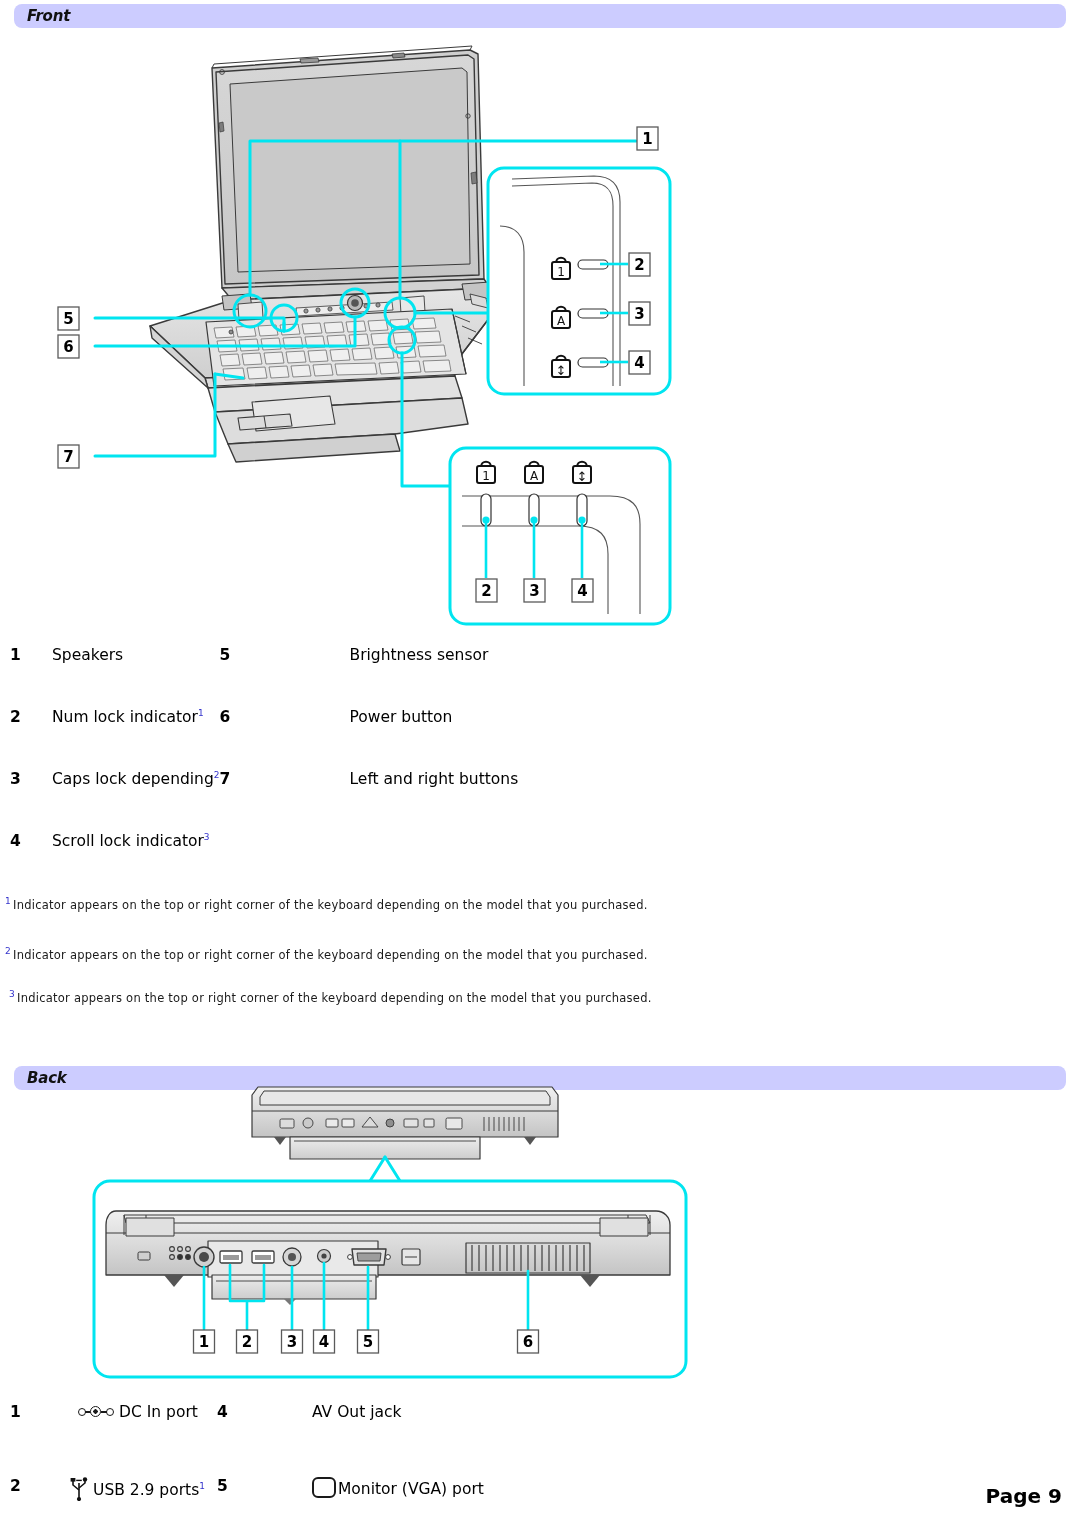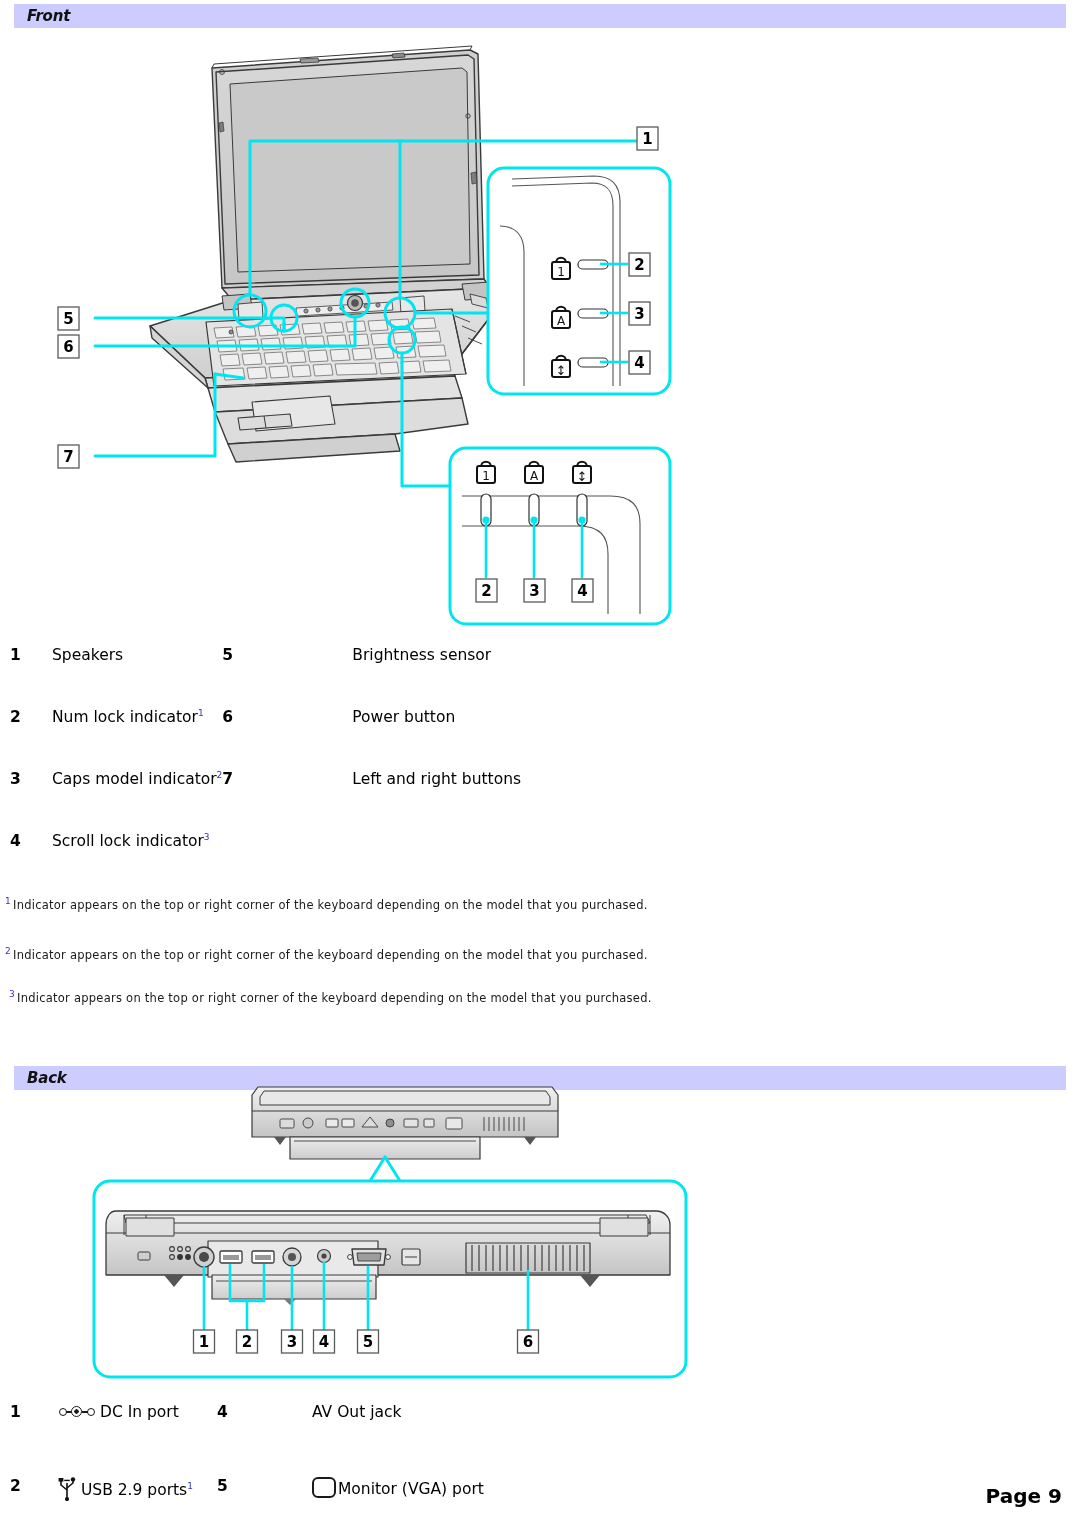--- a/index.html
+++ b/index.html
@@ -17,20 +17,21 @@
 
   
   .section-bar {
     position: absolute;
     left: 14px;
     width: 1052px;
     height: 24px;
     background: #ccccff;
     display: flex;
     align-items: center;
+    border-radius: 8px;
   }
   .section-bar .bar-label {
     font-family: "DejaVu Sans", sans-serif;
     font-weight: bold;
     font-style: italic;
     font-size: 15px;
     color: #111111;
     padding-left: 13px;
     letter-spacing: -0.2px;
   }
@@ -58,21 +59,21 @@
   .legend tr { height: 62px; }
 
   #front-legend { left: 10px; top: 646px; }
   #front-legend td.c1 { width: 42px; }
   #front-legend td.c2 { width: 145px; }
   #front-legend td.c3 { width: 130px; }
   #front-legend td.c4 { width: 300px; }
 
   #back-legend { left: 10px; top: 1403px; }
   #back-legend td.c1 { width: 47px; }
-  #back-legend td.c2 { width: 160px; }
+  #back-legend td.c2 { width: 160px; text-align: center; }
   #back-legend td.c3 { width: 95px; }
   #back-legend td.c4 { width: 300px; }
   #back-legend tr { height: 74px; }
 
   sup.fn {
     font-size: 9px;
     color: #3333cc;
     vertical-align: super;
     line-height: 0;
     font-weight: normal;
@@ -454,21 +455,21 @@
       <td class="c4 lbl">Brightness sensor</td>
     </tr>
     <tr>
       <td class="c1 num">2</td>
       <td class="c2 lbl"><span>Num lock indicator</span><sup class="fn">1</sup></td>
       <td class="c3 num">6</td>
       <td class="c4 lbl">Power button</td>
     </tr>
     <tr>
       <td class="c1 num">3</td>
-      <td class="c2 lbl"><span>Caps model indicator</span><sup class="fn">2</sup></td>
+      <td class="c2 lbl"><span>Caps lock depending</span><sup class="fn">2</sup></td>
       <td class="c3 num">7</td>
       <td class="c4 lbl">Left and right buttons</td>
     </tr>
     <tr>
       <td class="c1 num">4</td>
       <td class="c2 lbl"><span>Scroll lock indicator</span><sup class="fn">3</sup></td>
       <td class="c3 num"></td>
       <td class="c4 lbl"></td>
     </tr>
   </tbody>

